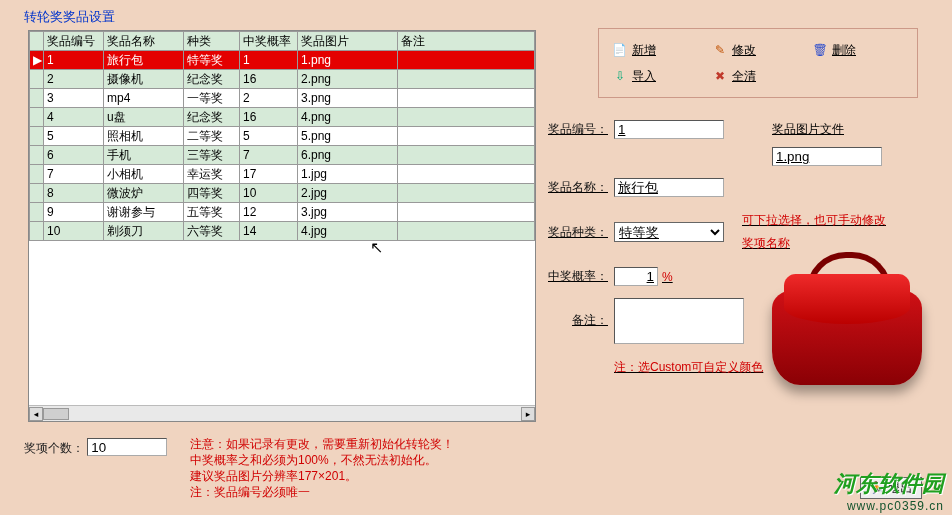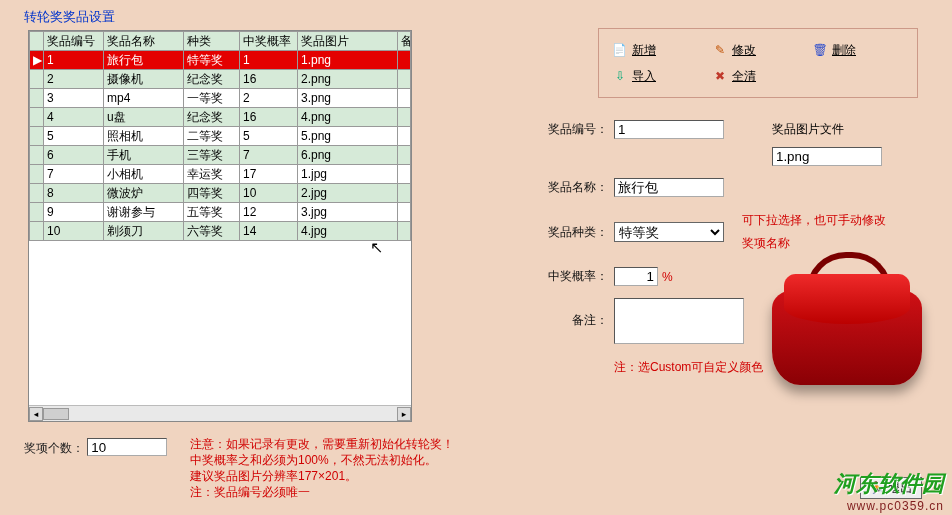--- a/index.html
+++ b/index.html
@@ -2,21 +2,21 @@
 <html><head>
 <meta charset="utf-8">
 <style>
 * { box-sizing: border-box; font-family: "Microsoft YaHei", SimSun, sans-serif; }
 body { margin: 0; background: #f0d4c0; width: 952px; height: 515px; overflow: hidden; font-size: 12px; position: relative; }
 
 
 .title { color: #0033cc; padding: 8px 0 6px 24px; font-size: 13px; }
 
 
-.left-panel { position: absolute; left: 28px; top: 30px; width: 384px; height: 392px; background: #fff; border: 1px solid #888; }
+.left-panel { position: absolute; left: 28px; top: 30px; width: 508px; height: 392px; background: #fff; border: 1px solid #888; }
 table.grid { border-collapse: collapse; width: 100%; table-layout: fixed; font-size: 12px; }
 table.grid th, table.grid td { border: 1px solid #999; padding: 2px 3px; height: 18px; line-height: 14px; font-weight: normal; text-align: left; overflow: hidden; white-space: nowrap; }
 table.grid th { background: #d6ead8; }
 .row-ptr { width:12px; text-align:center; background:#d6ead8; }
 table.grid tr.sel td { background: #e40000; color: #fff; }
 table.grid tr.alt td { background: #d6ead8; }
 .num { text-align: right; padding-right: 4px; }
 .scroll-h { position:absolute; left:0; right:0; bottom:0; height:16px; background:#e9e9e9; border-top:1px solid #bbb; display:flex; align-items:center; }
 .scroll-h .thumb { width:26px; height:12px; background:#cfcfcf; border:1px solid #999; margin-left:14px; }
 .scroll-h .arr { width:14px; height:14px; background:#ddd; border:1px solid #999; position:absolute; display:flex; align-items:center; justify-content:center; font-size:9px; }
@@ -28,21 +28,21 @@
 .warn { position:absolute; left:190px; top:436px; color:#d00000; line-height:16px; font-size:12px; }
 
 
 .toolbar { position:absolute; left:598px; top:28px; width:320px; height:70px; border:1px solid #c98; padding:8px 0; display:flex; flex-wrap:wrap; }
 .tb-btn { width:100px; display:flex; align-items:center; gap:5px; padding:4px 0 4px 14px; cursor:default; }
 .tb-btn .ic { width:14px; height:14px; display:flex; align-items:center; justify-content:center; font-size:12px; }
 .tb-btn span.u { text-decoration: underline; }
 
 
 .form { position:absolute; left:540px; top:120px; width:400px; }
-.form .row { display:flex; align-items:center; margin-bottom:12px; }
+.form .row { display:flex; align-items:center; margin-bottom:12px;text-decoration:underline; }
 .form .lbl { width:74px; text-align:right; padding-right:6px; color:#111; }
 .form input[type=text] { height:19px; border:1px inset #aaa; background:#fff; padding:0 3px; }
 .form select { height:20px; border:1px solid #666; background:#fff; width:110px; }
 .form textarea { width:130px; height:46px; border:1px inset #aaa; resize:none; }
 .hint { color:#d00000; line-height:23px; }
 .pct { color:#d00000; margin-left:4px; }
 
 
 .colorsel { display:inline-flex; align-items:center; height:20px; width:130px; border:1px solid #444; background:#fff; padding:0 2px; }
 .colorsel .sw { width:18px; height:12px; background:#e00; border:1px solid #000; margin-right:4px; }
@@ -53,21 +53,21 @@
 .bag .body { position:absolute; left:10px; top:40px; width:150px; height:95px; background:linear-gradient(#d01015,#8a0005); border-radius:22px 22px 28px 28px / 18px 18px 34px 34px; box-shadow:0 8px 12px rgba(0,0,0,.35); }
 .bag .flap { position:absolute; left:22px; top:24px; width:126px; height:50px; background:linear-gradient(#ef2a2a,#b00); border-radius:14px 14px 60% 60%/14px 14px 40% 40%; }
 .bag .handle { position:absolute; left:44px; top:2px; width:86px; height:44px; border:6px solid #7a0000; border-bottom:none; border-radius:40px 40px 0 0; }
 
 
 .exit { position:absolute; right:30px; bottom:16px; width:62px; height:22px; border:1px solid #666; background:#eee; display:flex; align-items:center; justify-content:center; gap:4px; }
 
 
 .wm { position:absolute; right:8px; bottom:2px; text-align:right; pointer-events:none; }
 .wm .cn { font-size:22px; font-weight:bold; color:#1fa01f; font-style:italic; text-shadow:1px 1px 0 #fff; }
-.wm .en { font-size:12px; color:#7f1d1d; letter-spacing:1px; }
+.wm .en { font-size:12px; color:#14532d; letter-spacing:1px; }
 
 .cursor-arrow { position:absolute; left:370px; top:238px; font-size:16px; color:#000; pointer-events:none; }
 </style>
 </head>
 <body>
 
 <div class="title">转轮奖奖品设置</div>
 
 <div class="left-panel">
   <table class="grid">

